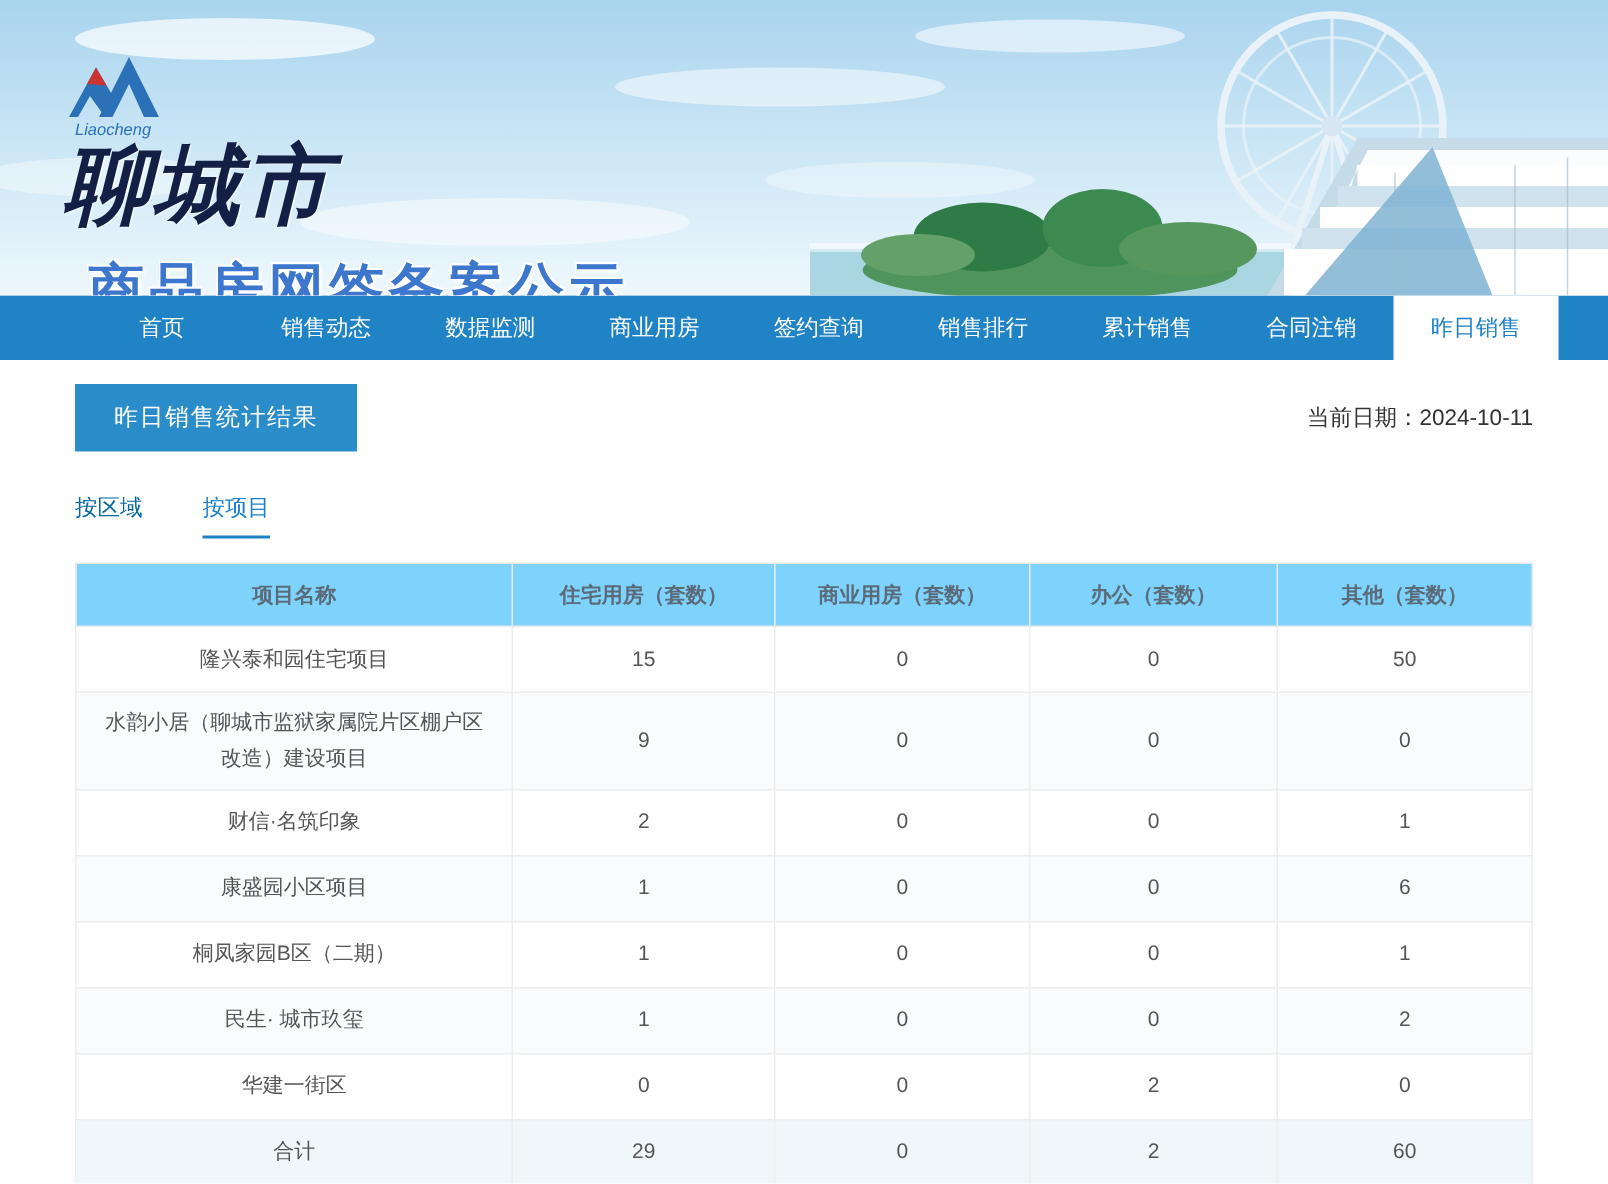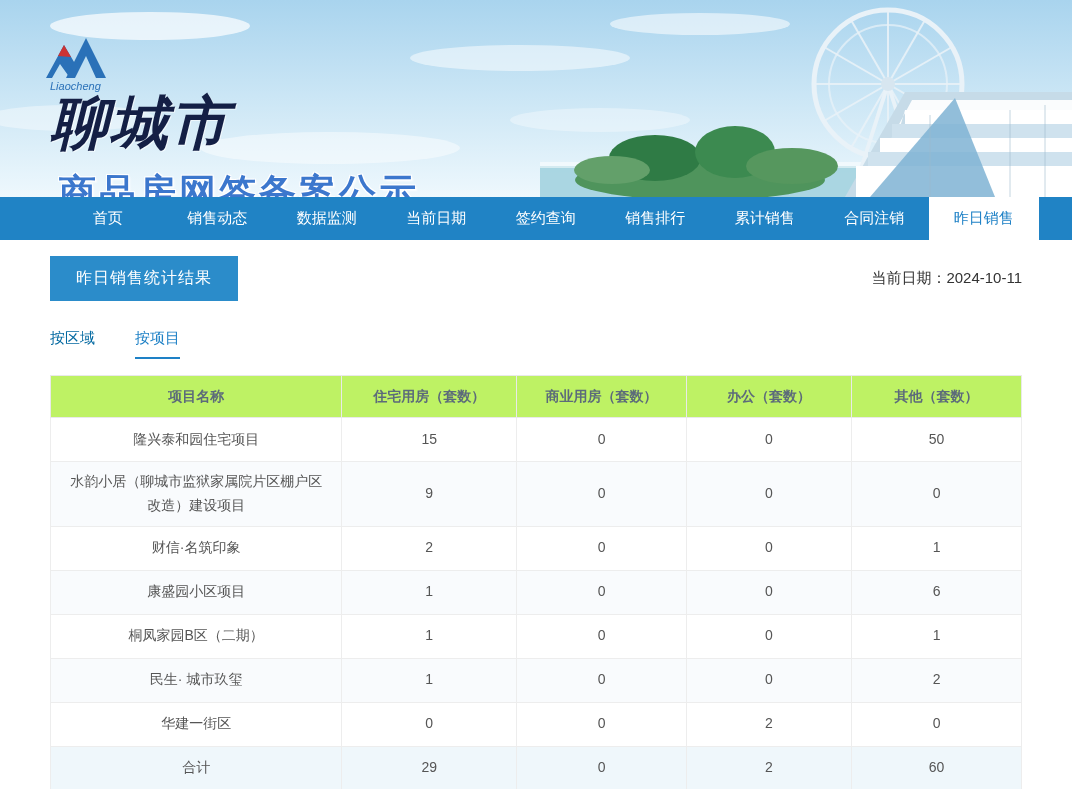--- a/index.html
+++ b/index.html
@@ -13,21 +13,21 @@
   }
 
   
   .site-header { position: relative; width: 1072px; height: 197px; overflow: hidden; }
   .header-bg { position: absolute; left: 0; top: 0; }
   .brand { position: absolute; left: 42px; top: 32px; display: flex; align-items: flex-start; flex-direction: column; }
   .logo-box { width: 74px; height: 62px; flex: 0 0 auto; }
   .calligraphy {
     font-family: "DejaVu Serif", "Liberation Serif", serif;
     font-size: 58px; font-weight: 900; font-style: italic;
-    color: #141f45; line-height: 1.0; margin-left: 8px; letter-spacing: 2px;
+    color: #141f45; line-height: 1.0; margin-left: 0; letter-spacing: 2px;
     text-shadow: 1px 1px 0 rgba(255,255,255,.6);
   }
   .site-title {
     font-size: 37px; font-weight: 900; color: #3c77cd;
     margin-left: 17px; margin-top: 16px; letter-spacing: 3px;
     text-shadow: -1px -1px 0 #fff, 1px -1px 0 #fff, -1px 1px 0 #fff, 1px 1px 0 #fff, 2px 2px 2px rgba(255,255,255,.8);
     white-space: nowrap;
   }
 
   
@@ -51,21 +51,21 @@
   .tabs { display: flex; gap: 40px; margin-top: 28px; }
   .tab { font-size: 15px; color: #0369a1; padding-bottom: 9px; cursor: pointer; border-bottom: 2px solid transparent; }
   .tab.active { color: #1e81c6; border-bottom-color: #1e81c6; }
 
   
   table.sales-table {
     width: 100%; border-collapse: collapse; margin-top: 16px;
     border: 1px solid #e6e6e6; table-layout: fixed;
   }
   .sales-table th {
-    background: #bef264; color: #5c6b7a; font-size: 14px; font-weight: bold;
+    background: #7dd3fc; color: #5c6b7a; font-size: 14px; font-weight: bold;
     height: 42px; border: 1px solid #e9e9e9; text-align: center; padding: 4px 10px;
   }
   .sales-table td {
     font-size: 14px; color: #555555; text-align: center;
     height: 44px; border: 1px solid #ededed; padding: 8px 18px; line-height: 1.7;
   }
   .sales-table tbody tr:nth-child(even) { background: #f9fbfd; }
   .sales-table tbody tr.total-row { background: #eff7fb; }
 </style>
 </head>
@@ -144,21 +144,21 @@
       <div class="calligraphy">聊城市</div>
       <div class="site-title">商品房网签备案公示</div>
     </div>
   </header>
 
   <nav class="main-nav">
     <div class="nav-inner" id="nav-items">
         <div class="nav-item">首页</div>
         <div class="nav-item">销售动态</div>
         <div class="nav-item">数据监测</div>
-        <div class="nav-item">当前日期</div>
+        <div class="nav-item">商业用房</div>
         <div class="nav-item">签约查询</div>
         <div class="nav-item">销售排行</div>
         <div class="nav-item">累计销售</div>
         <div class="nav-item">合同注销</div>
         <div class="nav-item active">昨日销售</div>
       </div>
   </nav>
 
   <main class="main-content">
     <div class="title-row">

